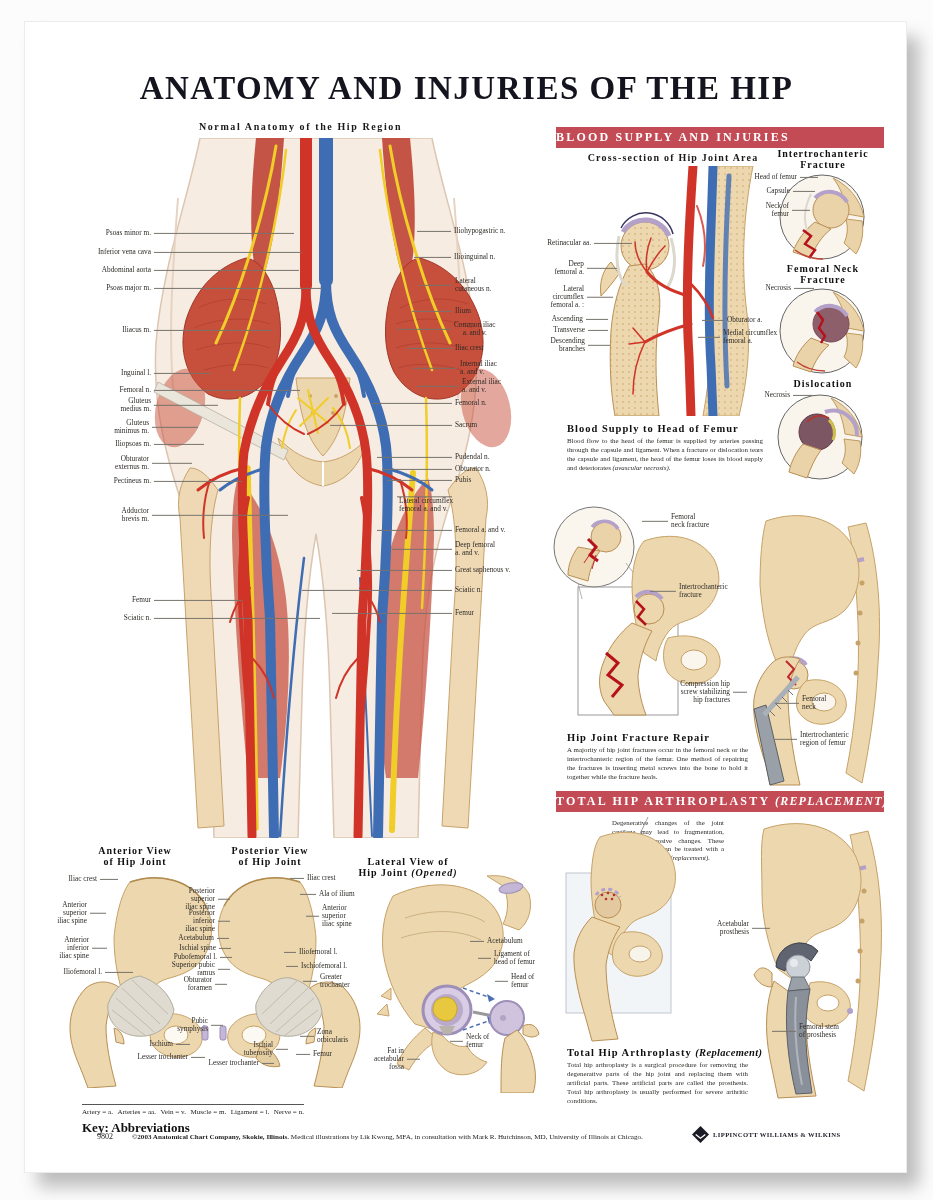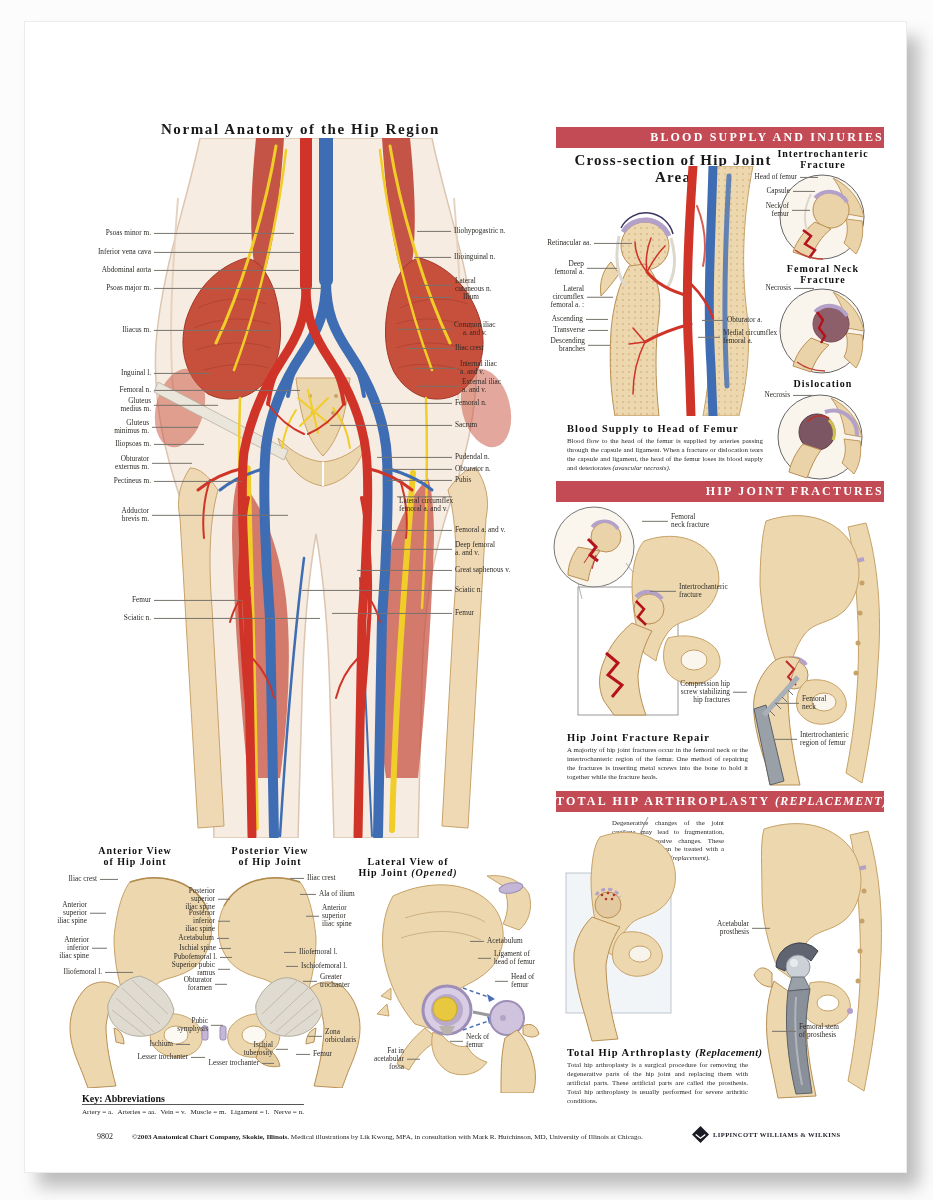--- a/index.html
+++ b/index.html
@@ -11,26 +11,26 @@
   .paper{
     position:absolute;left:25px;top:22px;width:881px;height:1150px;background:#ffffff;
     box-shadow:0 0 0 1px #ececec, 13px 15px 16px rgba(110,110,110,.45);
   }
   .abs{position:absolute;}
   .title{
     position:absolute;left:0;right:0;top:70px;text-align:center;
     font-weight:bold;font-size:33px;letter-spacing:1.5px;color:#14141e;
   }
   .fig-caption{
-    position:absolute;font-weight:bold;font-size:15px;letter-spacing:1.6px;
+    position:absolute;font-weight:bold;font-size:10px;letter-spacing:1.6px;
     color:#191919;text-align:center;
   }
   .banner{
     position:absolute;left:556px;width:328px;height:21px;background:#c24b55;color:#fff;
-    font-weight:bold;font-size:12px;letter-spacing:2.2px;text-align:right;line-height:21px;
+    font-weight:bold;font-size:12px;letter-spacing:2.2px;text-align:left;line-height:21px;
     white-space:nowrap;
   }
   .banner .it{font-style:italic;letter-spacing:1.2px;}
   .sec-head{position:absolute;font-weight:bold;font-size:10.5px;letter-spacing:1px;color:#101010;white-space:nowrap;}
   .sec-head .it{font-style:italic;letter-spacing:.3px;}
   .para{position:absolute;font-size:6.9px;line-height:1.3;color:#2d2a26;text-align:justify;}
   .para .it{font-style:italic;}
   .inset-title,.view-title{
     position:absolute;font-weight:bold;font-size:10px;letter-spacing:1px;color:#101010;
     text-align:center;line-height:1.12;white-space:pre-line;
@@ -39,37 +39,38 @@
   .labels-host{position:absolute;inset:0;pointer-events:none;}
   .lbl{
     position:absolute;display:flex;align-items:center;transform:translateY(-50%);
     font-size:7.3px;line-height:1.12;color:#2e2b27;white-space:pre-line;
   }
   .lbl.sideL{text-align:right;}
   .lbl .t{white-space:pre-line;}
   .lbl .line{display:inline-block;height:0;border-top:1px solid #77736c;flex:none;}
   .lbl.sideL .line{margin-left:3px;}
   .lbl.sideR .line{margin-right:3px;}
-  .key-head{position:absolute;font-weight:bold;font-size:10px;color:#111;}
+  .key-head{position:absolute;font-weight:bold;font-size:13px;color:#111;margin-top:27px;}
   .key-row{
     position:absolute;display:flex;justify-content:space-between;border-top:1px solid #555;
     padding-top:3px;font-size:7.1px;color:#222;
   }
   .footer-num{position:absolute;font-size:8px;color:#222;margin-left:31px;}
   .credit{position:absolute;font-size:7.1px;color:#222;white-space:nowrap;}
   .publisher{position:absolute;display:flex;align-items:center;gap:4px;}
   .pub-text{font-weight:bold;font-size:6.6px;letter-spacing:.4px;color:#1b1b26;text-transform:uppercase;}
   svg{display:block;}
 </style>
 </head>
 <body>
 
 <div class="stage">
   <div class="paper"></div>
 
+  <div class="title">ANATOMY AND INJURIES OF THE HIP</div>
 
   <div class="fig-caption" style="left:158px;top:121px;width:285px;">Normal Anatomy of the Hip Region</div>
 
   <svg class="abs" style="left:128px;top:138px;" width="410" height="700" viewBox="0 0 410 700">
     <g>
       <path d="M72,0 C60,60 34,130 28,205 C24,272 40,325 58,378 C72,424 80,470 82,540 L86,700 L170,700 L174,560 C176,478 182,430 188,396 C194,430 200,478 202,560 L206,700 L290,700 L294,540 C296,470 304,424 318,378 C336,325 352,272 348,205 C342,130 316,60 304,0 Z" fill="#f6ece1" stroke="#dcc6b2" stroke-width="1.5"></path>
       <path d="M50,60 C44,140 40,200 46,260" fill="none" stroke="#e7d3c2" stroke-width="2"></path>
       <path d="M326,60 C332,140 336,200 330,260" fill="none" stroke="#e7d3c2" stroke-width="2"></path>
     </g>
     <g>
@@ -229,21 +230,20 @@
     <path d="M56,28 A18,18 0 0 1 60,48" fill="none" stroke="#cdbf4e" stroke-width="3"></path>
     <path d="M30,52 C23,60 18,70 16,80 L34,86 C38,75 42,66 48,58 Z" fill="#ead3a8" stroke="#b98f55"></path>
     <path d="M34,30 C40,24 48,22 56,26" fill="none" stroke="#b5342c" stroke-width="1.5"></path>
   </svg>
 
   <div class="sec-head" style="left:567px;top:423px;">Blood Supply to Head of Femur</div>
   <div class="para" style="left:567px;top:437px;width:196px;">
     <span>Blood flow to the head of the femur is supplied by arteries passing through the capsule and ligament.  When a fracture or dislocation tears the capsule and ligament, the head of the femur loses its blood supply and deteriorates </span><span class="it">(avascular necrosis).</span>
   </div>
 
-  <div class="banner" style="top:481px;">HIP JOINT FRACTURES</div>
 
   <svg class="abs" style="left:548px;top:503px;" width="340" height="290" viewBox="0 0 340 290">
     <circle cx="46" cy="44" r="40" fill="#faf6ee" stroke="#777"></circle>
     <circle cx="58" cy="34" r="15" fill="#ead3a8" stroke="#b98f55"></circle>
     <path d="M44,24 A16,16 0 0 1 70,26" fill="none" stroke="#b3a1c9" stroke-width="3.5"></path>
     <path d="M30,44 C24,52 20,62 20,72 L40,78 C42,66 46,56 52,48 Z" fill="#ead3a8" stroke="#b98f55"></path>
     <polyline points="40,36 48,44 42,52 50,58" fill="none" stroke="#b5121c" stroke-width="3"></polyline>
     <line x1="44" y1="48" x2="36" y2="60" stroke="#c0262c"></line>
       <line x1="48" y1="52" x2="44" y2="66" stroke="#c0262c"></line>
     <line x1="78" y1="60" x2="96" y2="84" stroke="#999" stroke-width=".75"></line>
@@ -417,21 +417,21 @@
       <div class="lbl sideL" style="top: 515px; right: 645px;"><span class="t">Adductor
 brevis m.</span><span class="line" style="width: 136px;"></span></div>
       <div class="lbl sideL" style="top: 600px; right: 691px;"><span class="t">Femur</span><span class="line" style="width: 88px;"></span></div>
       <div class="lbl sideL" style="top: 618px; right: 613px;"><span class="t">Sciatic n.</span><span class="line" style="width: 166px;"></span></div>
     </div>
   <div class="labels-host">
       <div class="lbl sideR" style="top: 231px; left: 417px;"><span class="line" style="width: 34px;"></span><span class="t">Iliohypogastric n.</span></div>
       <div class="lbl sideR" style="top: 257px; left: 414px; justify-content: center;"><span class="line" style="width: 37px;"></span><span class="t">Ilioinguinal n.</span></div>
       <div class="lbl sideR" style="top: 285px; left: 419px;"><span class="line" style="width: 33px;"></span><span class="t">Lateral
 cutaneous n.</span></div>
-      <div class="lbl sideR" style="top: 297px; left: 412px; gap: 8px;"><span class="line" style="width: 40px;"></span><span class="t">Ilium</span></div>
+      <div class="lbl sideR" style="top: 311px; left: 412px;"><span class="line" style="width: 40px;"></span><span class="t">Ilium</span></div>
       <div class="lbl sideR" style="top: 329px; left: 397px; text-align: center;"><span class="line" style="width: 54px;"></span><span class="t">Common iliac
 a. and v.</span></div>
       <div class="lbl sideR" style="top: 348px; left: 407px;"><span class="line" style="width: 45px;"></span><span class="t">Iliac crest</span></div>
       <div class="lbl sideR" style="top: 368px; left: 413px;"><span class="line" style="width: 44px;"></span><span class="t">Internal iliac
 a. and v.</span></div>
       <div class="lbl sideR" style="top: 386px; left: 417px;"><span class="line" style="width: 42px;"></span><span class="t">External iliac
 a. and v.</span></div>
       <div class="lbl sideR" style="top: 403px; left: 372px;"><span class="line" style="width: 80px;"></span><span class="t">Femoral n.</span></div>
       <div class="lbl sideR" style="top: 425px; left: 330px;"><span class="line" style="width: 122px;"></span><span class="t">Sacrum</span></div>
       <div class="lbl sideR" style="top: 457px; left: 377px;"><span class="line" style="width: 75px;"></span><span class="t">Pudendal n.</span></div>
@@ -530,21 +530,21 @@
   <div class="labels-host">
       <div class="lbl sideR" style="top: 878px; left: 290px;"><span class="line" style="width: 14px;"></span><span class="t">Iliac crest</span></div>
       <div class="lbl sideR" style="top: 894px; left: 300px;"><span class="line" style="width: 16px;"></span><span class="t">Ala of ilium</span></div>
       <div class="lbl sideR" style="top: 916px; left: 306px;"><span class="line" style="width: 13px;"></span><span class="t">Anterior
 superior
 iliac spine</span></div>
       <div class="lbl sideR" style="top: 952px; left: 284px;"><span class="line" style="width: 12px;"></span><span class="t">Iliofemoral l.</span></div>
       <div class="lbl sideR" style="top: 966px; left: 286px;"><span class="line" style="width: 12px;"></span><span class="t">Ischiofemoral l.</span></div>
       <div class="lbl sideR" style="top: 981px; left: 303px;"><span class="line" style="width: 14px;"></span><span class="t">Greater
 trochanter</span></div>
-      <div class="lbl sideR" style="top: 1036px; left: 308px;"><span class="line" style="width: 14px;"></span><span class="t">Zona
+      <div class="lbl sideR" style="top: 1036px; left: 300px;"><span class="line" style="width: 14px;"></span><span class="t">Zona
 orbicularis</span></div>
       <div class="lbl sideR" style="top: 1054px; left: 296px;"><span class="line" style="width: 14px;"></span><span class="t">Femur</span></div>
     </div>
   <div class="labels-host">
       <div class="lbl sideL" style="top: 1049px; right: 645px;"><span class="t">Ischial
 tuberosity</span><span class="line" style="width: 12px;"></span></div>
       <div class="lbl sideL" style="top: 1063px; right: 659px;"><span class="t">Lesser trochanter</span><span class="line" style="width: 12px;"></span></div>
     </div>
   <div class="labels-host">
       <div class="lbl sideR" style="top: 941px; left: 470px;"><span class="line" style="width: 14px;"></span><span class="t">Acetabulum</span></div>

